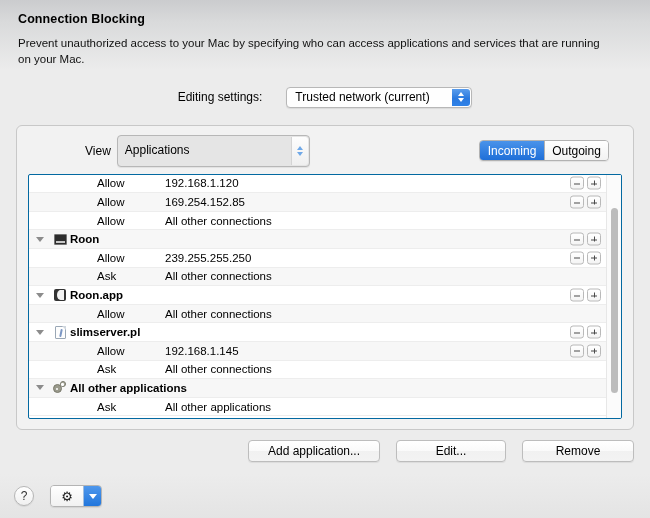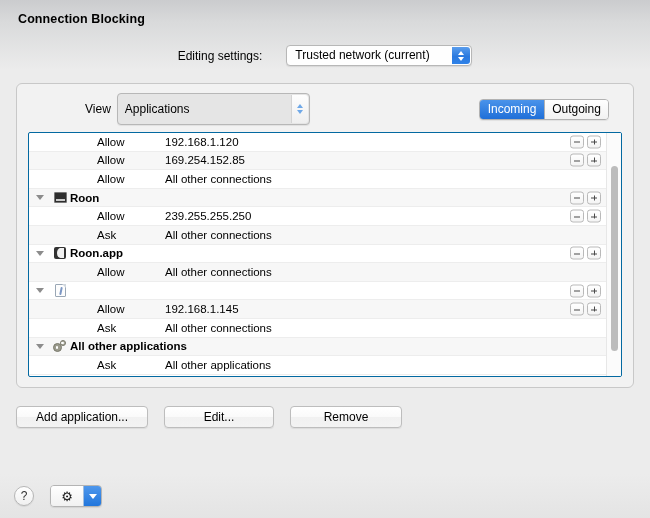--- a/index.html
+++ b/index.html
@@ -334,23 +334,23 @@
     left: 50%; top: 50%;
     width: 2.5px; height: 2.5px;
     margin: -1.25px 0 0 -1.25px;
     border-radius: 50%;
     background: #fff;
   }
 
   
   .action-row {
     display: flex;
-    justify-content: flex-start;
+    justify-content: flex-end;
     gap: 16px;
-    margin: 18px 16px 0 16px;
+    margin: 10px 16px 0 16px;
   }
   .btn {
     height: 22px;
     min-width: 110px;
     padding: 0 12px;
     font-size: 12px;
     background: linear-gradient(to bottom, #ffffff 0%, #fafafa 48%, #f1f1f1 52%, #f3f3f3 100%);
     border: 1px solid #bdbdbd;
     border-radius: 4px;
     box-shadow: 0 1px 1px rgba(0,0,0,.07);
@@ -426,20 +426,21 @@
     justify-content: center;
     text-shadow: 0 -1px 0 rgba(0,0,0,.22);
     box-shadow: 0 1px 1px rgba(0,0,0,.12);
   }
 </style>
 </head>
 <body>
 
 <div class="header">
   <div class="pane-title">Connection Blocking</div>
+  <div class="pane-desc">Prevent unauthorized access to your Mac by specifying who can access applications and services that are running on your Mac.</div>
 </div>
 
 <div class="editing-row">
   <span class="editing-label">Editing settings:</span>
   <div class="popup">
     <span>Trusted network (current)</span>
     <span class="stepper">
       <span class="chev-up"></span>
       <span class="chev-dn"></span>
     </span>
@@ -536,20 +537,21 @@
         </div>
         <div class="row">
           <span class="disc-cell">
             <span class="disclosure"></span>
           </span>
           <span class="icon-cell">
             <span class="ic ic-doc">
               <i class="pen"></i>
             </span>
           </span>
+          <span class="name-cell">slimserver.pl</span>
           <span class="btns">
             <span class="minibtn minus"></span>
             <span class="minibtn plus"></span>
           </span>
         </div>
         <div class="row alt">
           <span class="disc-cell"></span>
           <span class="action-cell">Allow</span>
           <span class="target-cell">192.168.1.145</span>
           <span class="btns">

